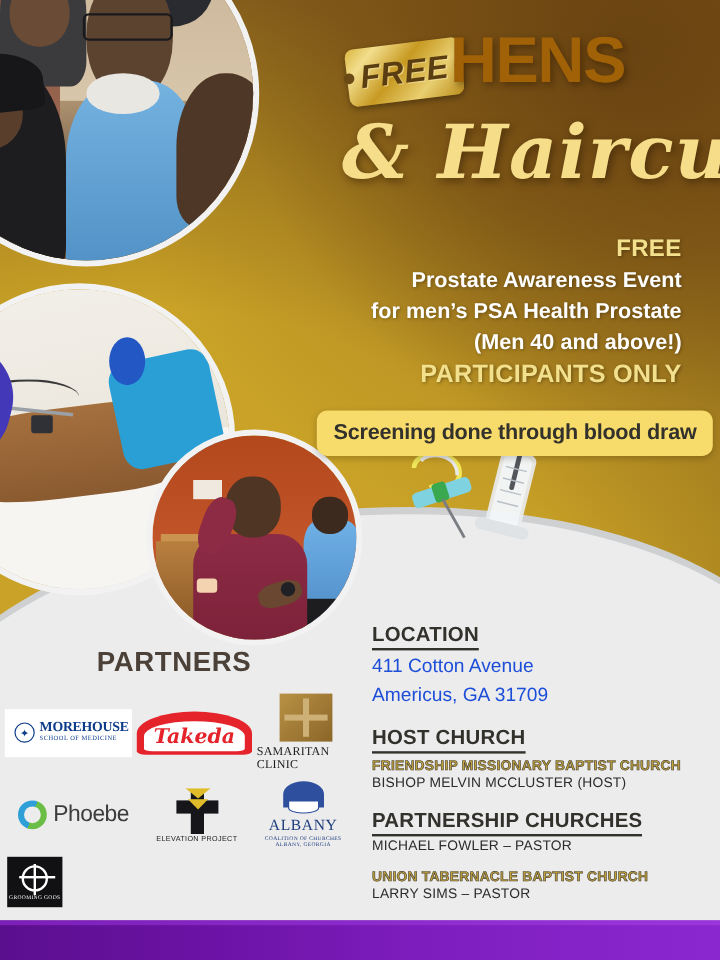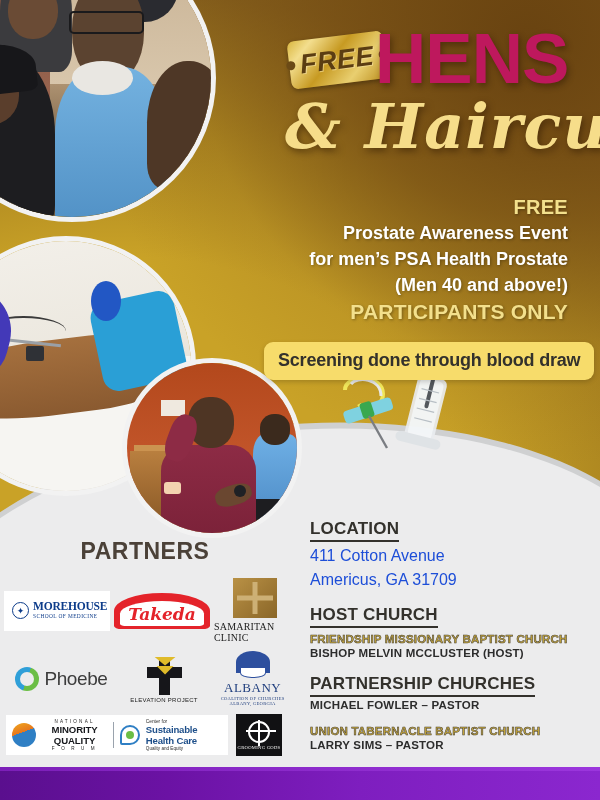--- a/index.html
+++ b/index.html
@@ -175,22 +175,22 @@
     font-weight:bold; font-style:italic;
     font-size:27px; letter-spacing:.5px;
     color:#5b3d12;
     text-shadow: 1px 1px 0 rgba(255,240,190,.5);
   }
 
   
   .hens {
     position:absolute; left:375px; top:23px; z-index:8;
     font-family:"Liberation Sans", sans-serif;
-    font-weight:bold; font-size:71px; line-height:1;
-    color:#be185d; letter-spacing:-1px;
+    font-weight:bold; font-size:54px; line-height:1;
+    color:#a16207; letter-spacing:-1px;
     text-shadow: 2px 3px 6px rgba(40,20,0,.45);
   }
   .haircuts {
     position:absolute; left:285px; top:96px; z-index:8;
     font-family:"DejaVu Serif", serif;
     font-style:italic; font-weight:bold;
     font-size:62px; line-height:1;
     color:#f6dd8a; letter-spacing:1px;
     text-shadow: 2px 3px 7px rgba(40,20,0,.5);
     white-space:nowrap;
@@ -324,21 +324,21 @@
     font-weight:bold; font-size:17px; color:#33312c; letter-spacing:.2px;
     border-bottom:2px solid #33312c; display:inline-block; padding-bottom:1px;
   }
   .info-addr { font-size:16px; color:#1d4ed8; line-height:1.26; margin-top:4px; }
   .blk { margin-top:15px; }
   .church-gold {
     font-weight:bold; font-size:11.5px; letter-spacing:.2px;
     color:#c2a43b; margin-top:5px;
     -webkit-text-stroke:.55px #4a4334;
   }
-  .church-name { font-weight:bold; font-size:11.5px; color:#2c2c2c; letter-spacing:.2px; margin-top:2px; }
+  .church-name { font-weight:normal; font-size:11.5px; color:#2c2c2c; letter-spacing:.2px; margin-top:2px; }
   .sp { height:9px; }
   .date-line { font-weight:bold; font-size:16.5px; color:#26262a; margin-top:19px; letter-spacing:-.1px;}
 
   
   .footer {
     position:absolute; left:0; bottom:0; width:600px; height:33px;
     background: linear-gradient(90deg,#5a0f8e 0%, #6b12a4 28%, #7e1ebf 60%, #8b27cf 100%);
     z-index:12;
   }
   .footer::before {
@@ -494,35 +494,20 @@
 
       <div class="logo-box">
         <div class="al-mark"></div>
         <div class="al-t">ALBANY</div>
         <div class="al-t2">COALITION OF CHURCHES</div>
         <div class="al-t2">ALBANY, GEORGIA</div>
       </div>
     </div>
 
     <div class="logo-row" style="justify-content:flex-start; gap:8px; padding-left:2px;">
-      <div class="l-bar">
-        <div class="nmqf-globe"></div>
-        <div>
-          <div class="nmqf-t1">NATIONAL</div>
-          <div class="nmqf-t2">MINORITY QUALITY</div>
-          <div class="nmqf-t3">F O R U M</div>
-        </div>
-        <div class="bar-div"></div>
-        <div class="cshc-mark"></div>
-        <div>
-          <div class="cshc-t1">Center for</div>
-          <div class="cshc-t2">Sustainable Health Care</div>
-          <div class="cshc-t3">Quality and Equity</div>
-        </div>
-      </div>
 
       <div class="gg-box">
         <div class="gg-mark"></div>
         <div class="gg-t">GROOMING GODS</div>
       </div>
     </div>
 
   </div>
 
   <div class="info">

